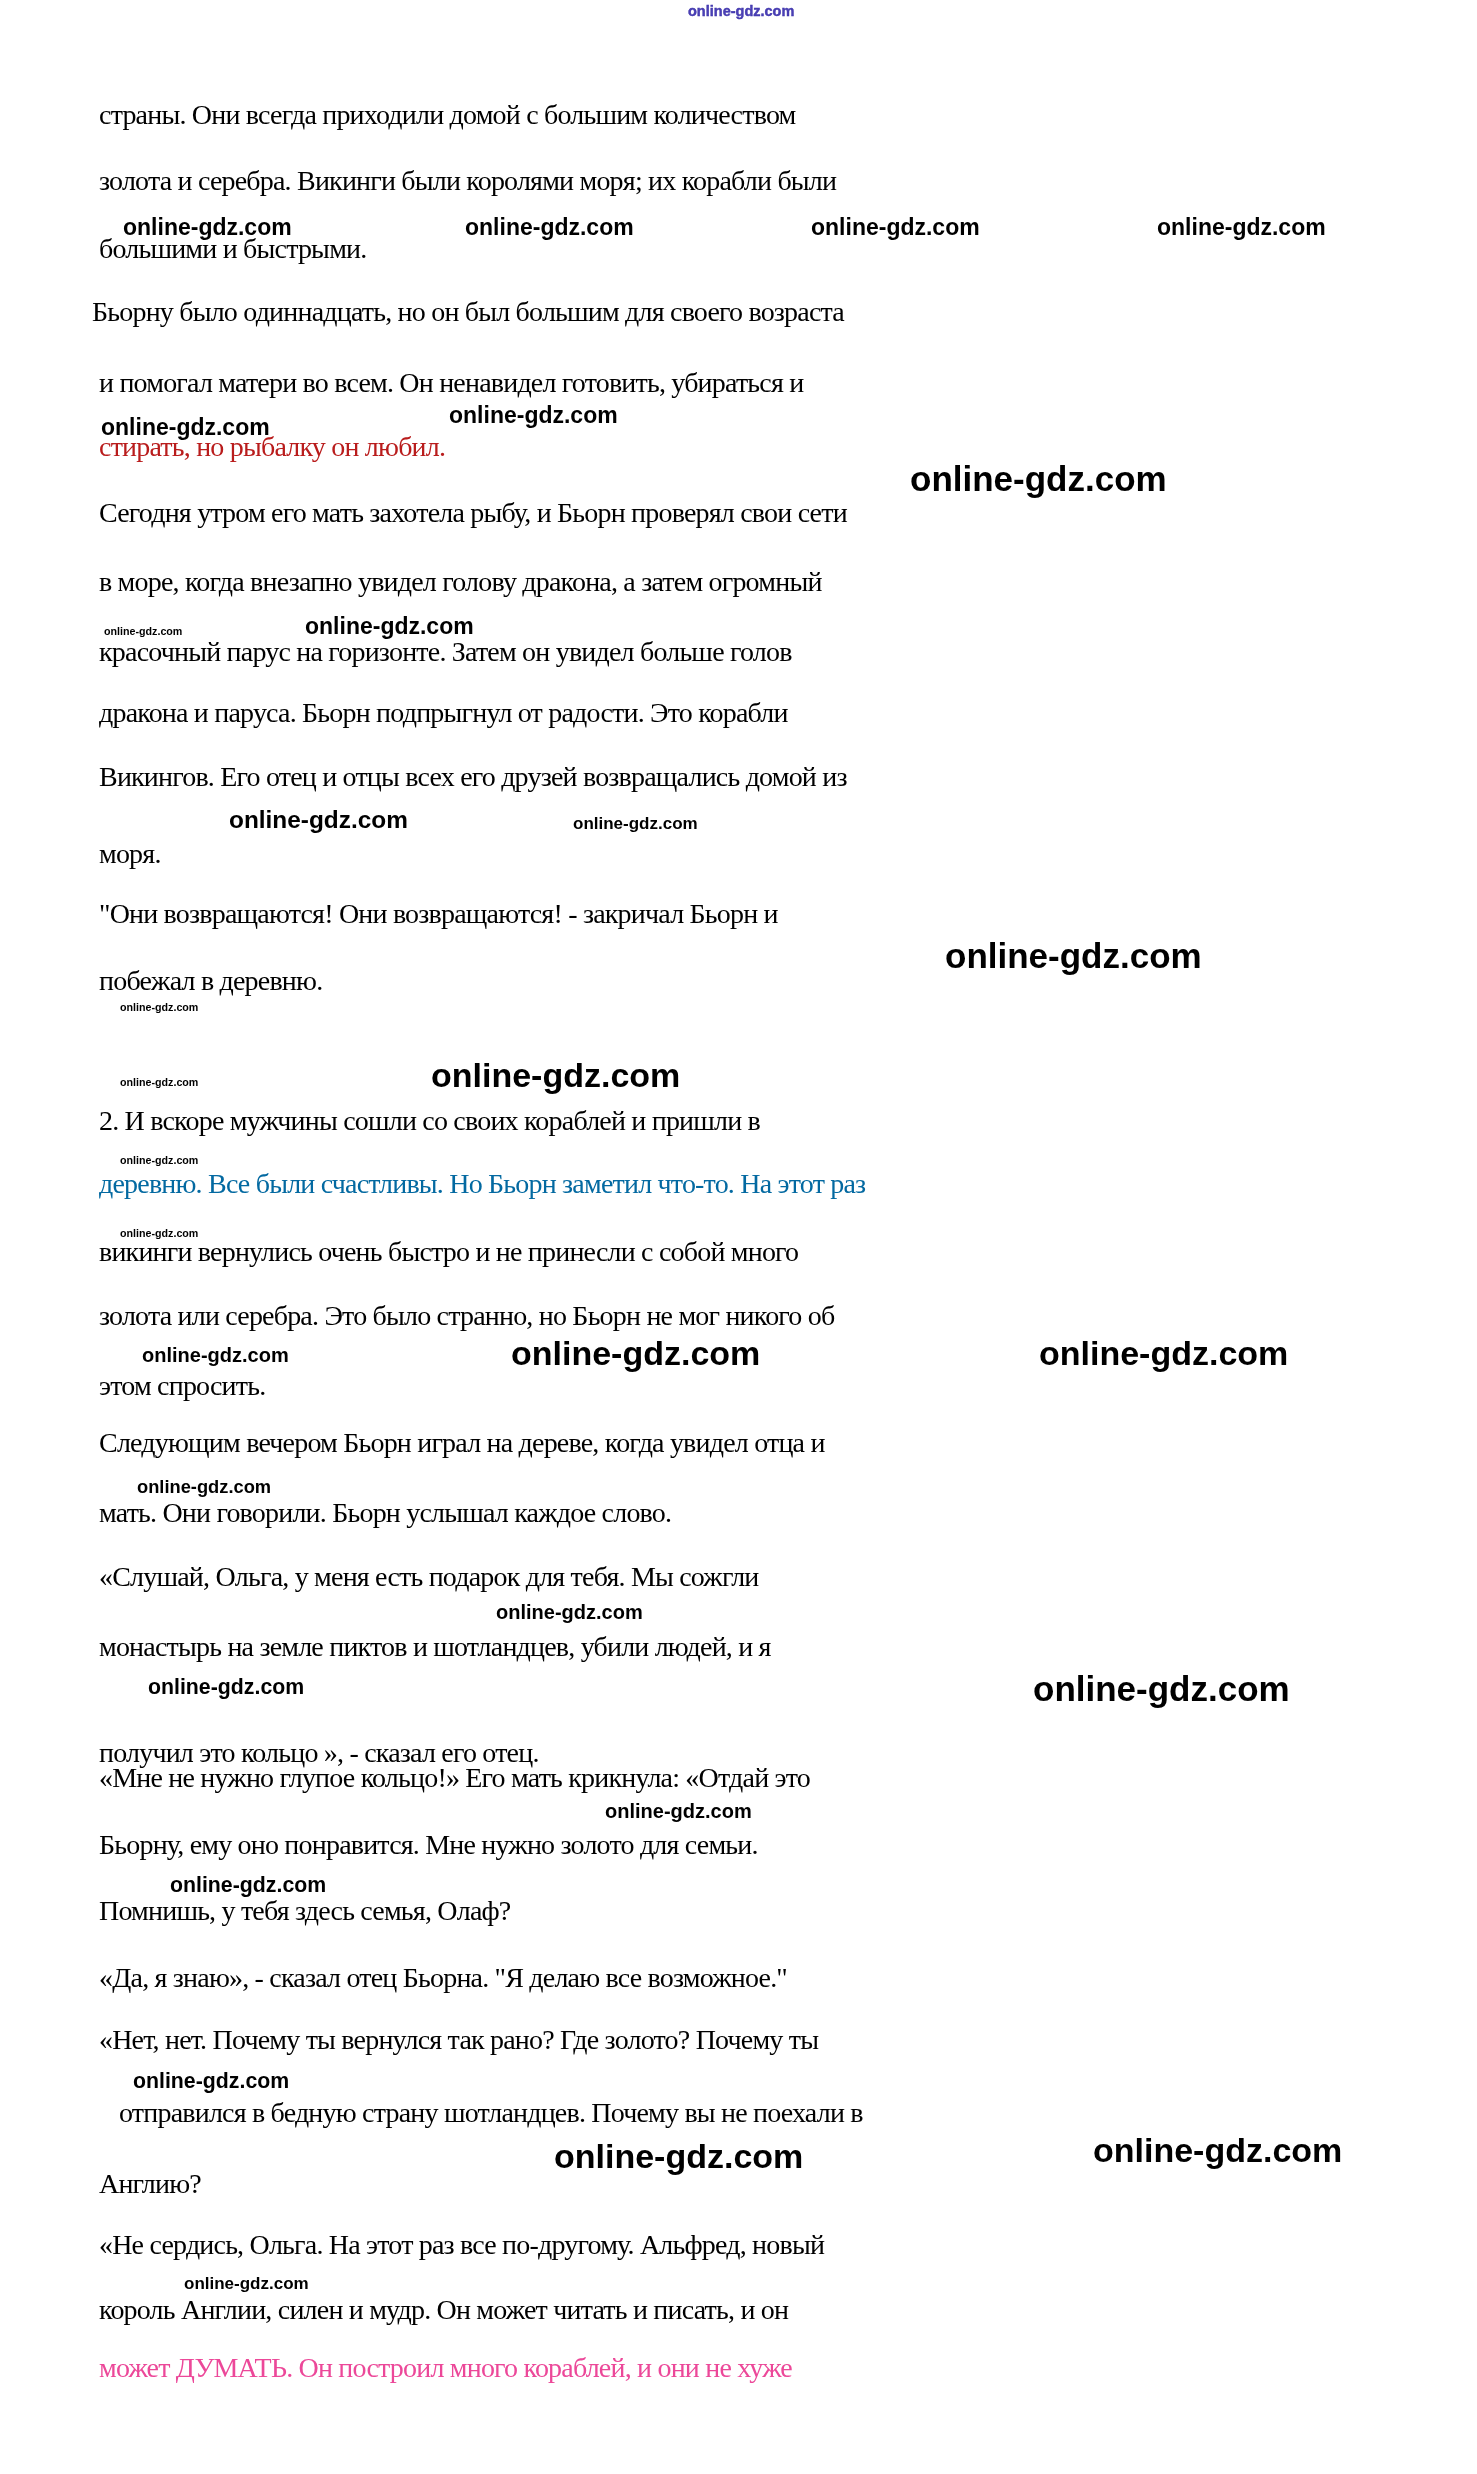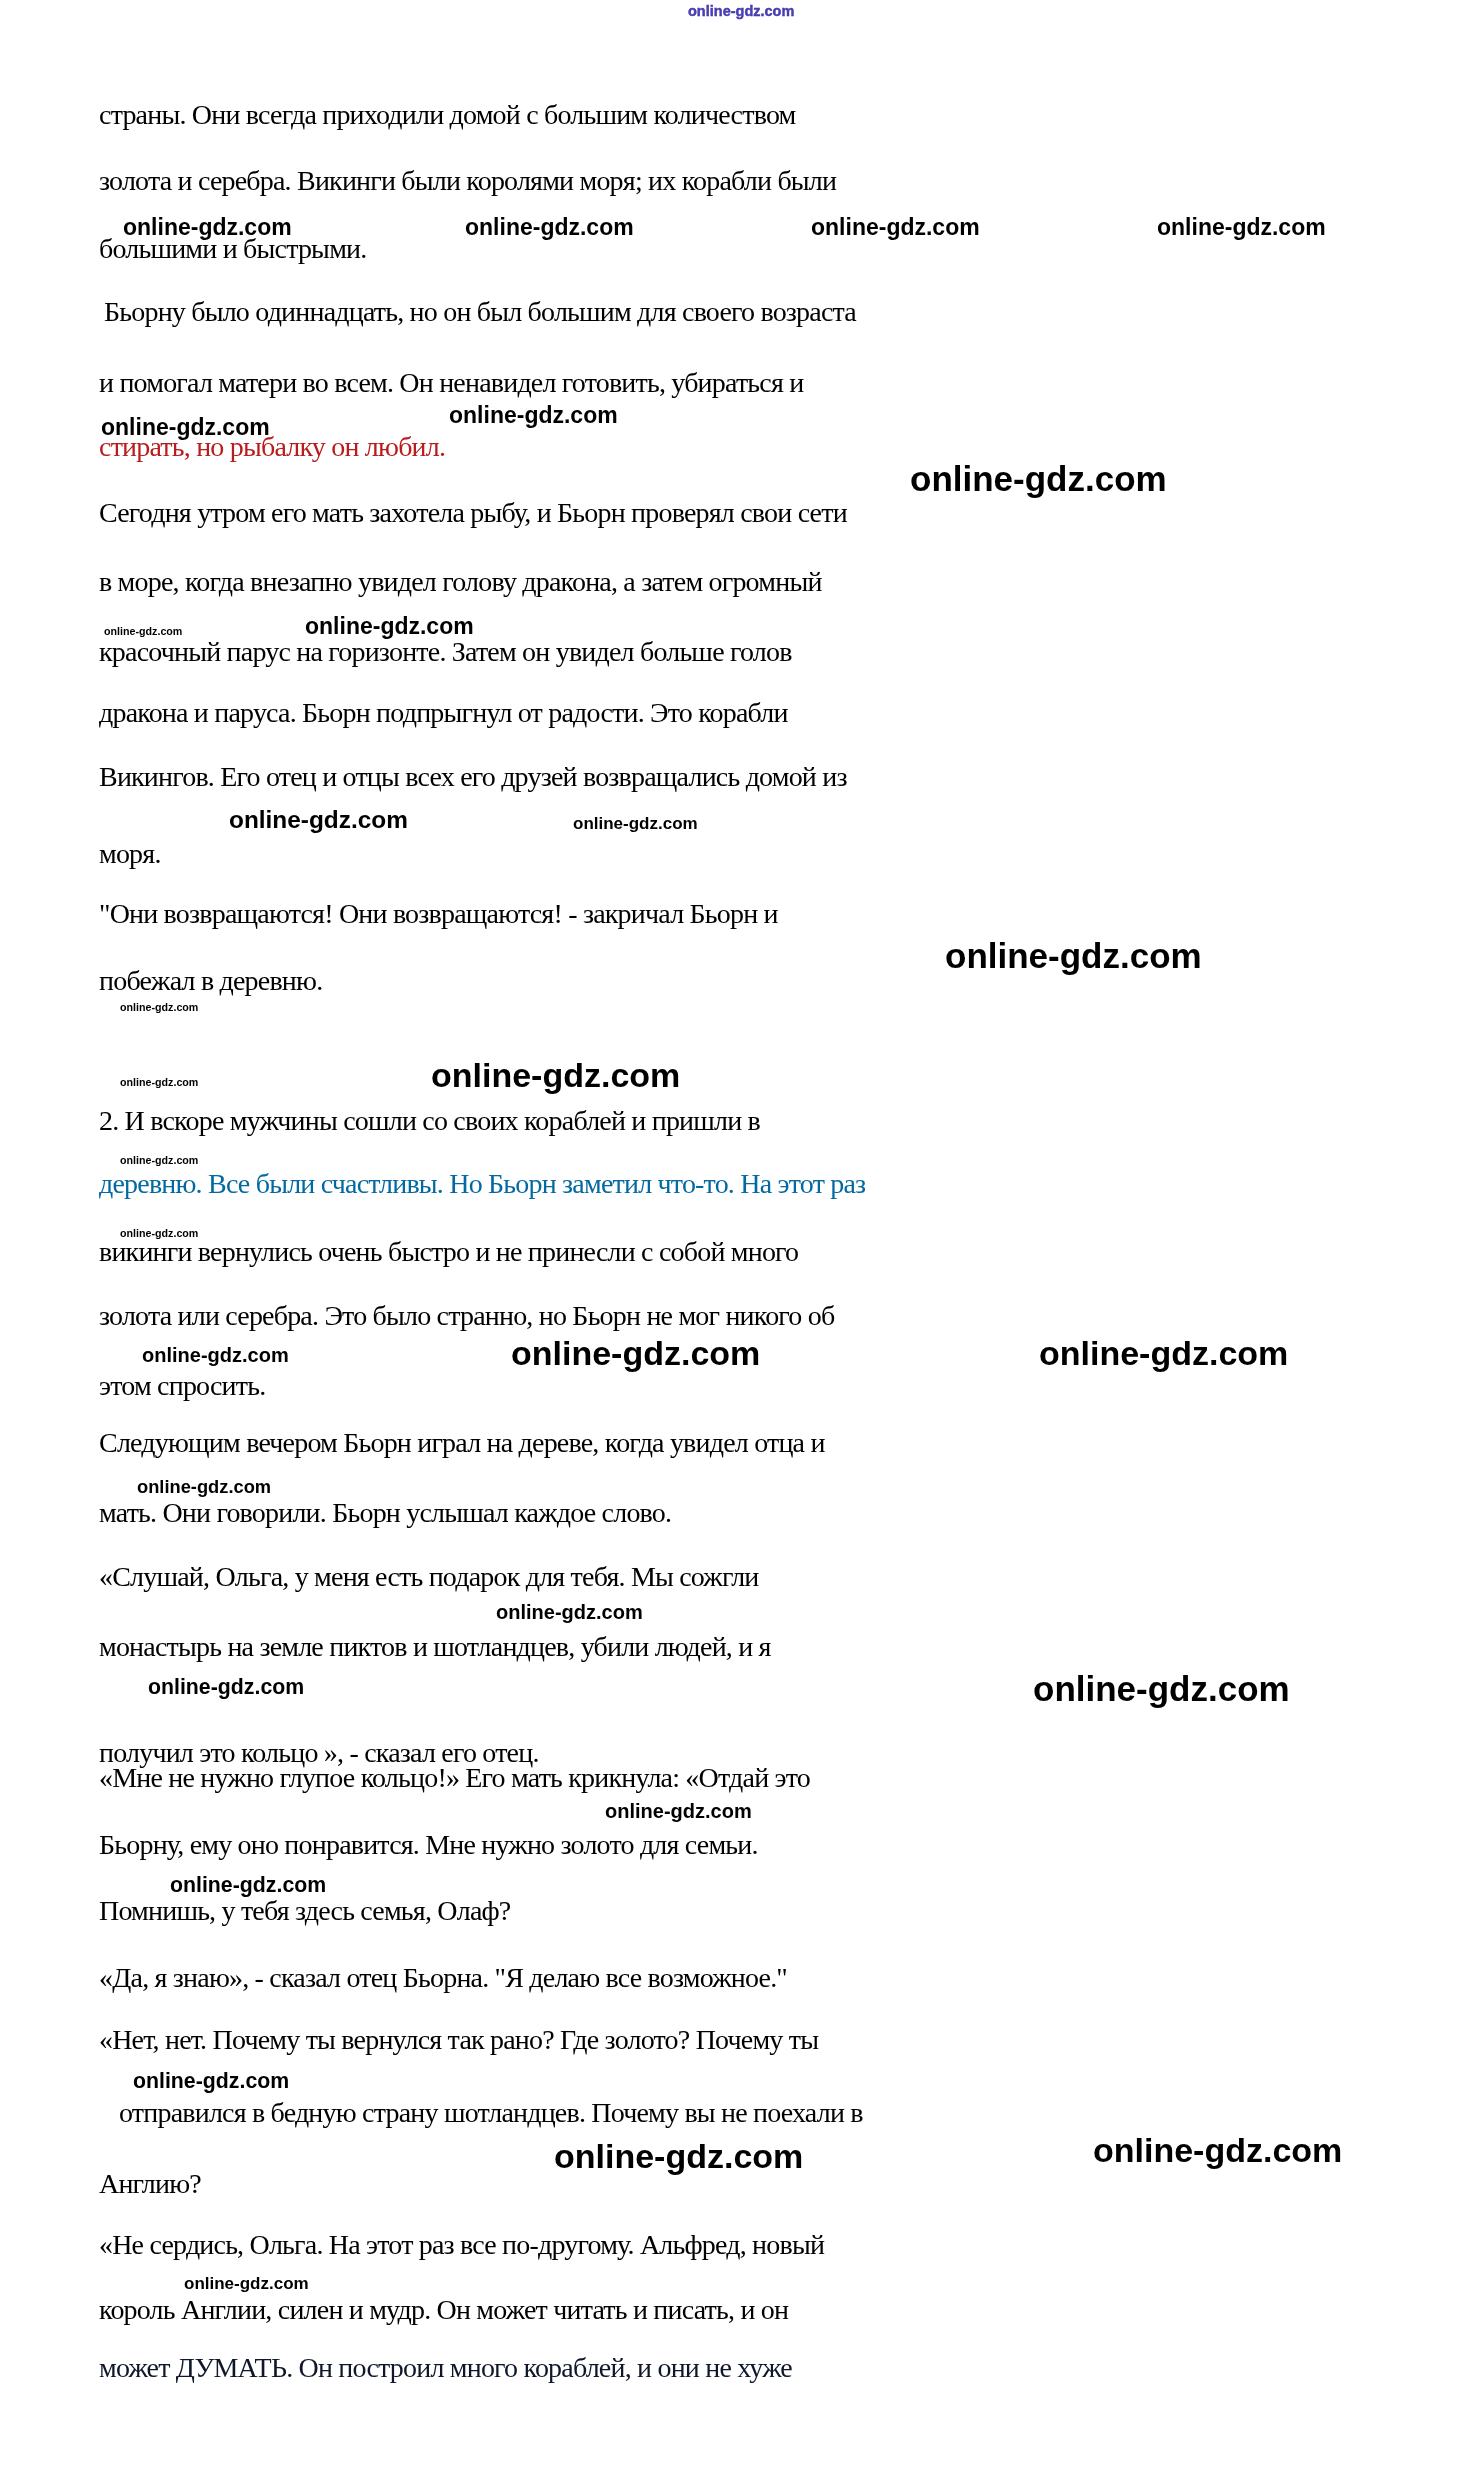--- a/index.html
+++ b/index.html
@@ -35,21 +35,21 @@
     -webkit-text-stroke: 0.4px #3a30a8;
   }
 </style>
 </head>
 <body>
 
 <div id="page" style="background: rgb(255, 255, 255);">
     <div class="text-line" style="left: 99px; top: 99px; color: rgb(0, 0, 0);">страны. Они всегда приходили домой с большим количеством</div>
     <div class="text-line" style="left: 99px; top: 165px; color: rgb(0, 0, 0);">золота и серебра. Викинги были королями моря; их корабли были</div>
     <div class="text-line" style="left: 99px; top: 233px; color: rgb(0, 0, 0);">большими и быстрыми.</div>
-    <div class="text-line" style="left: 104px; top: 296px; color: rgb(0, 0, 0);">Бьорну было одиннадцать, но он был большим для своего возраста</div>
+    <div class="text-line" style="left: 92px; top: 296px; color: rgb(0, 0, 0);">Бьорну было одиннадцать, но он был большим для своего возраста</div>
     <div class="text-line" style="left: 99px; top: 367px; color: rgb(0, 0, 0);">и помогал матери во всем. Он ненавидел готовить, убираться и</div>
     <div class="text-line" style="left: 99px; top: 431px; color: #b91c1c;">стирать, но рыбалку он любил.</div>
     <div class="text-line" style="left: 99px; top: 497px; color: rgb(0, 0, 0);">Сегодня утром его мать захотела рыбу, и Бьорн проверял свои сети</div>
     <div class="text-line" style="left: 99px; top: 566px; color: rgb(0, 0, 0);">в море, когда внезапно увидел голову дракона, а затем огромный</div>
     <div class="text-line" style="left: 99px; top: 636px; color: rgb(0, 0, 0);">красочный парус на горизонте. Затем он увидел больше голов</div>
     <div class="text-line" style="left: 99px; top: 697px; color: rgb(0, 0, 0);">дракона и паруса. Бьорн подпрыгнул от радости. Это корабли</div>
     <div class="text-line" style="left: 99px; top: 761px; color: rgb(0, 0, 0);">Викингов. Его отец и отцы всех его друзей возвращались домой из</div>
     <div class="text-line" style="left: 99px; top: 838px; color: rgb(0, 0, 0);">моря.</div>
     <div class="text-line" style="left: 99px; top: 898px; color: rgb(0, 0, 0);">"Они возвращаются! Они возвращаются! - закричал Бьорн и</div>
     <div class="text-line" style="left: 99px; top: 965px; color: rgb(0, 0, 0);">побежал в деревню.</div>
@@ -65,21 +65,21 @@
     <div class="text-line" style="left: 99px; top: 1697px; color: rgb(0, 0, 0); margin-top: 40px;">получил это кольцо », - сказал его отец.</div>
     <div class="text-line" style="left: 99px; top: 1762px; color: rgb(0, 0, 0);">«Мне не нужно глупое кольцо!» Его мать крикнула: «Отдай это</div>
     <div class="text-line" style="left: 99px; top: 1829px; color: rgb(0, 0, 0);">Бьорну, ему оно понравится. Мне нужно золото для семьи.</div>
     <div class="text-line" style="left: 99px; top: 1895px; color: rgb(0, 0, 0);">Помнишь, у тебя здесь семья, Олаф?</div>
     <div class="text-line" style="left: 99px; top: 1962px; color: rgb(0, 0, 0);">«Да, я знаю», - сказал отец Бьорна. "Я делаю все возможное."</div>
     <div class="text-line" style="left: 99px; top: 2024px; color: rgb(0, 0, 0);">«Нет, нет. Почему ты вернулся так рано? Где золото? Почему ты</div>
     <div class="text-line" style="left: 99px; top: 2097px; color: rgb(0, 0, 0); margin-left: 20px;">отправился в бедную страну шотландцев. Почему вы не поехали в</div>
     <div class="text-line" style="left: 99px; top: 2168px; color: rgb(0, 0, 0);">Англию?</div>
     <div class="text-line" style="left: 99px; top: 2229px; color: rgb(0, 0, 0);">«Не сердись, Ольга. На этот раз все по-другому. Альфред, новый</div>
     <div class="text-line" style="left: 99px; top: 2294px; color: rgb(0, 0, 0);">король Англии, силен и мудр. Он может читать и писать, и он</div>
-    <div class="text-line" style="left: 99px; top: 2352px; color: #0f172a;">может ДУМАТЬ. Он построил много кораблей, и они не хуже</div>
+    <div class="text-line" style="left: 99px; top: 2352px; color: #ec4899;">может ДУМАТЬ. Он построил много кораблей, и они не хуже</div>
     <div class="watermark blue" style="left: 688px; top: 3px; font-size: 14.5px;">online-gdz.com</div>
     <div class="watermark" style="left: 123px; top: 214px; font-size: 23px;">online-gdz.com</div>
     <div class="watermark" style="left: 465px; top: 214px; font-size: 23px;">online-gdz.com</div>
     <div class="watermark" style="left: 811px; top: 214px; font-size: 23px;">online-gdz.com</div>
     <div class="watermark" style="left: 1157px; top: 214px; font-size: 23px;">online-gdz.com</div>
     <div class="watermark" style="left: 101px; top: 414px; font-size: 23px;">online-gdz.com</div>
     <div class="watermark" style="left: 449px; top: 402px; font-size: 23px;">online-gdz.com</div>
     <div class="watermark" style="left: 910px; top: 459px; font-size: 35px;">online-gdz.com</div>
     <div class="watermark" style="left: 305px; top: 613px; font-size: 23px;">online-gdz.com</div>
     <div class="watermark" style="left: 104px; top: 625px; font-size: 10.7px;">online-gdz.com</div>

